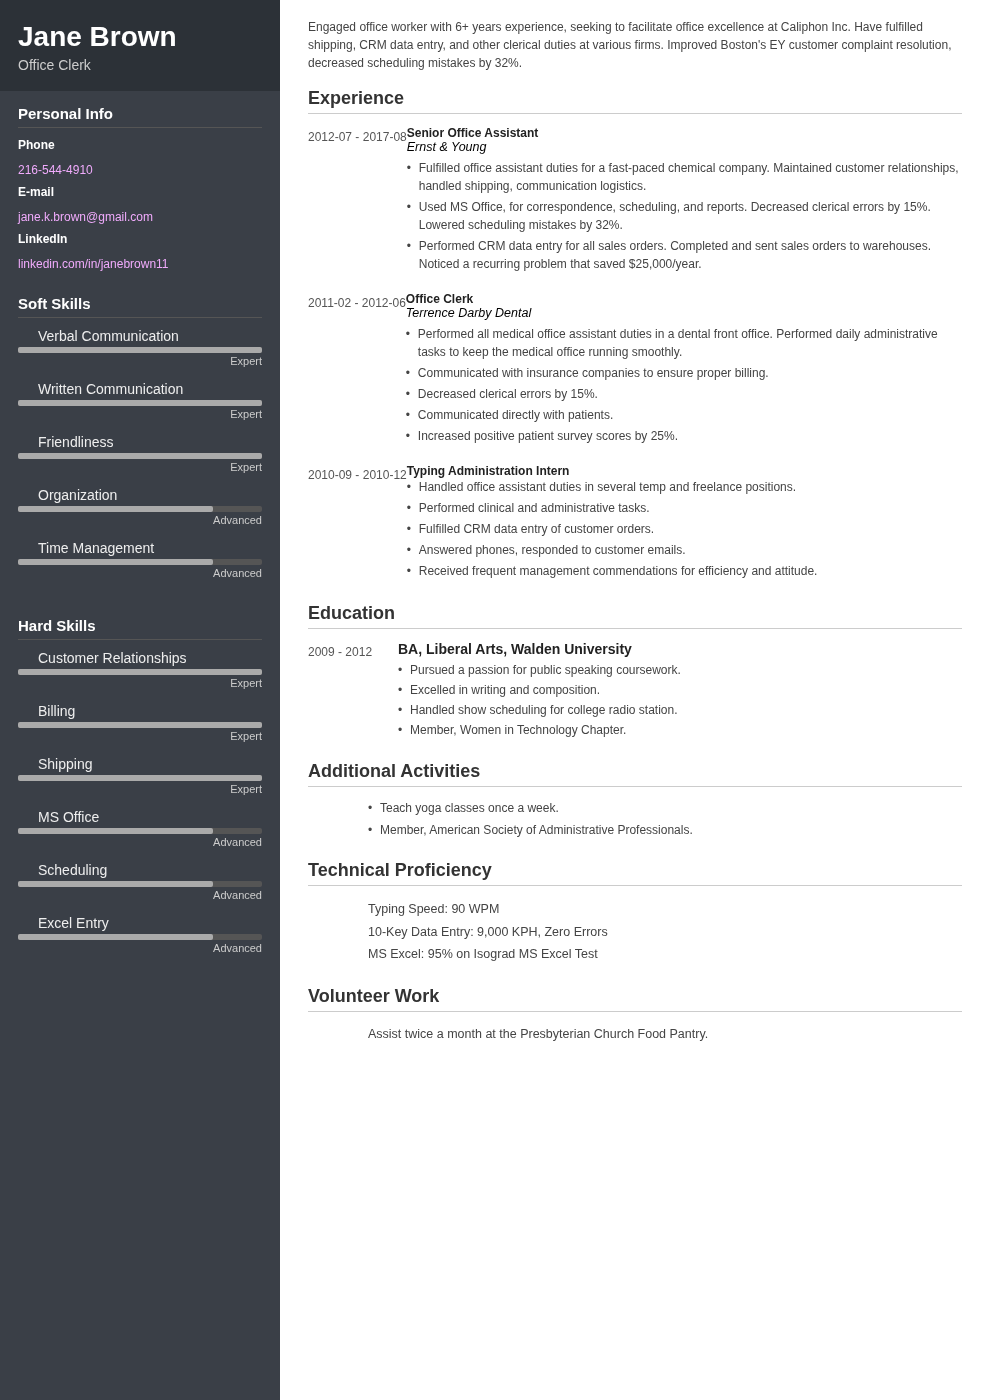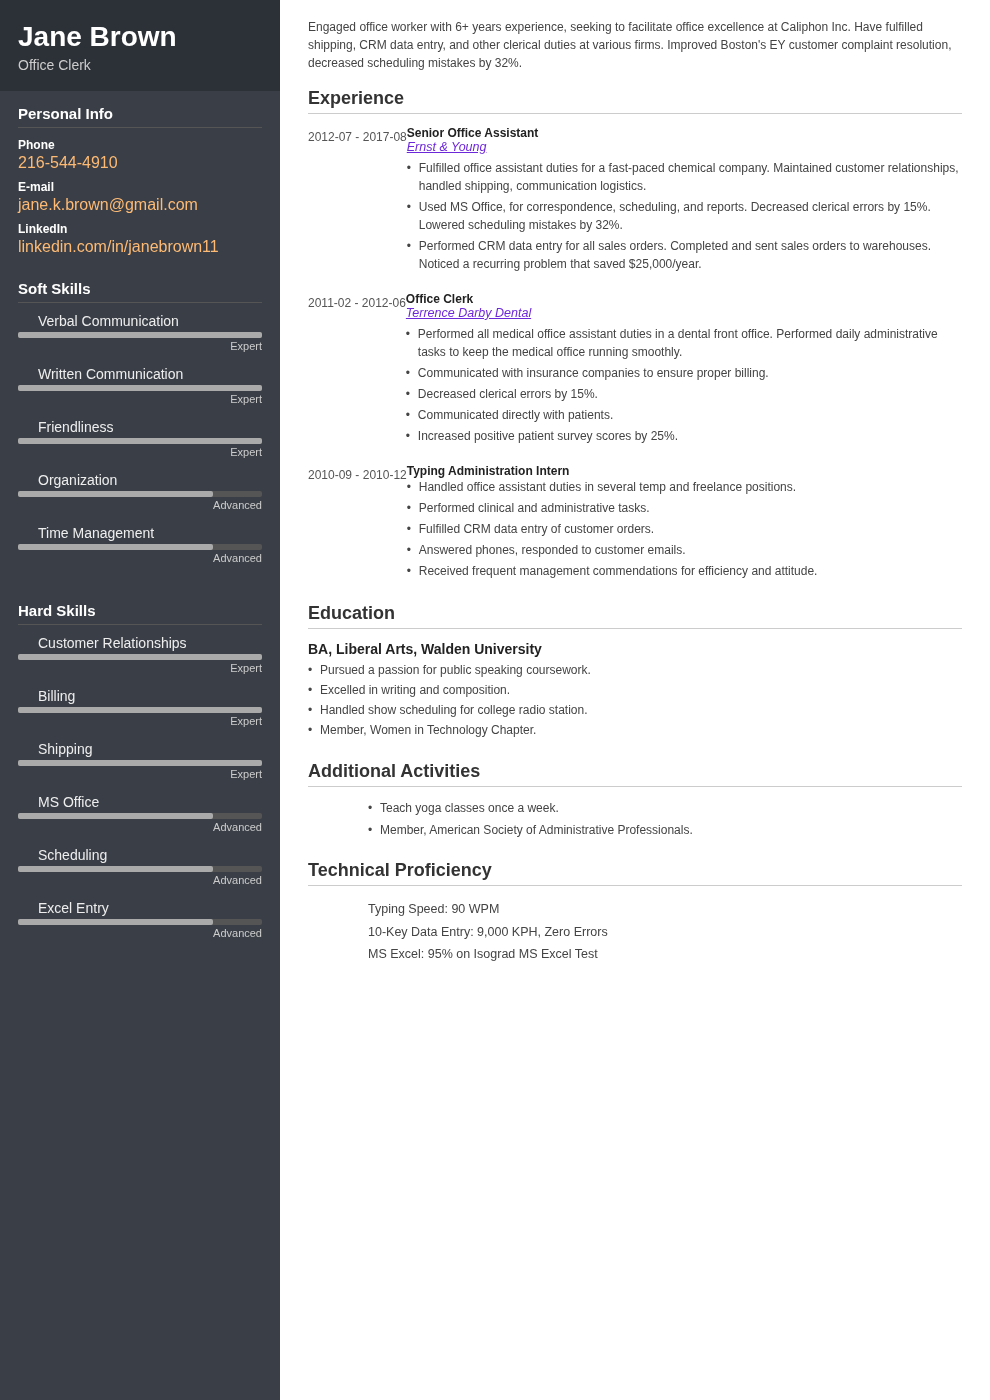--- a/index.html
+++ b/index.html
@@ -46,23 +46,23 @@
       padding-bottom: 5px;
       margin-bottom: 10px;
     }
     .info-label {
       font-size: 12px;
       font-weight: bold;
       color: #fff;
       margin-top: 8px;
     }
     .info-value {
-      font-size: 16px;
-      color: #fdba74;
-      margin-top: 2px;
+      font-size: 12px;
+      color: #f0abfc;
+      margin-top: 11px;
     }
     
     .skill-item {
       margin-bottom: 14px;
     }
     .skill-name {
       font-size: 14px;
       color: #eee;
       margin-bottom: 3px;
       margin-left: 20px;
@@ -133,23 +133,22 @@
       flex: 1;
     }
     .exp-job-title {
       font-size: 12px;
       font-weight: bold;
       color: #222;
     }
     .exp-company {
       font-size: 12.5px;
       font-style: italic;
-      color: #6d28d9;
+      color: #000000;
       margin-bottom: 5px;
-      text-decoration: underline;
     }
     .exp-bullets {
       list-style: none;
       padding: 0;
     }
     .exp-bullets li {
       font-size: 12px;
       color: #444;
       line-height: 1.5;
       padding-left: 12px;
@@ -385,20 +384,21 @@
             </ul>
     </div>
   </div>
       </div>
   </div>
 
   <div class="education-section">
     <div class="section-title">Education</div>
     <div id="education-list">
         <div class="edu-entry">
+    <div class="edu-dates">2009 - 2012</div>
     <div class="edu-content">
       <div class="edu-degree">BA, Liberal Arts, Walden University</div>
       <ul class="edu-bullets">
               <li>Pursued a passion for public speaking coursework.</li>
               <li>Excelled in writing and composition.</li>
               <li>Handled show scheduling for college radio station.</li>
               <li>Member, Women in Technology Chapter.</li>
             </ul>
     </div>
   </div>
@@ -415,13 +415,17 @@
 
   <div class="tech-section">
     <div class="section-title">Technical Proficiency</div>
     <div class="tech-entry" id="tech-list">
         <p>Typing Speed: 90 WPM</p>
         <p>10-Key Data Entry: 9,000 KPH, Zero Errors</p>
         <p>MS Excel: 95% on Isograd MS Excel Test</p>
       </div>
   </div>
 
+  <div class="volunteer-section">
+    <div class="section-title">Volunteer Work</div>
+    <div class="volunteer-text">Assist twice a month at the Presbyterian Church Food Pantry.</div>
+  </div>
 </main>
 
 </body></html>

